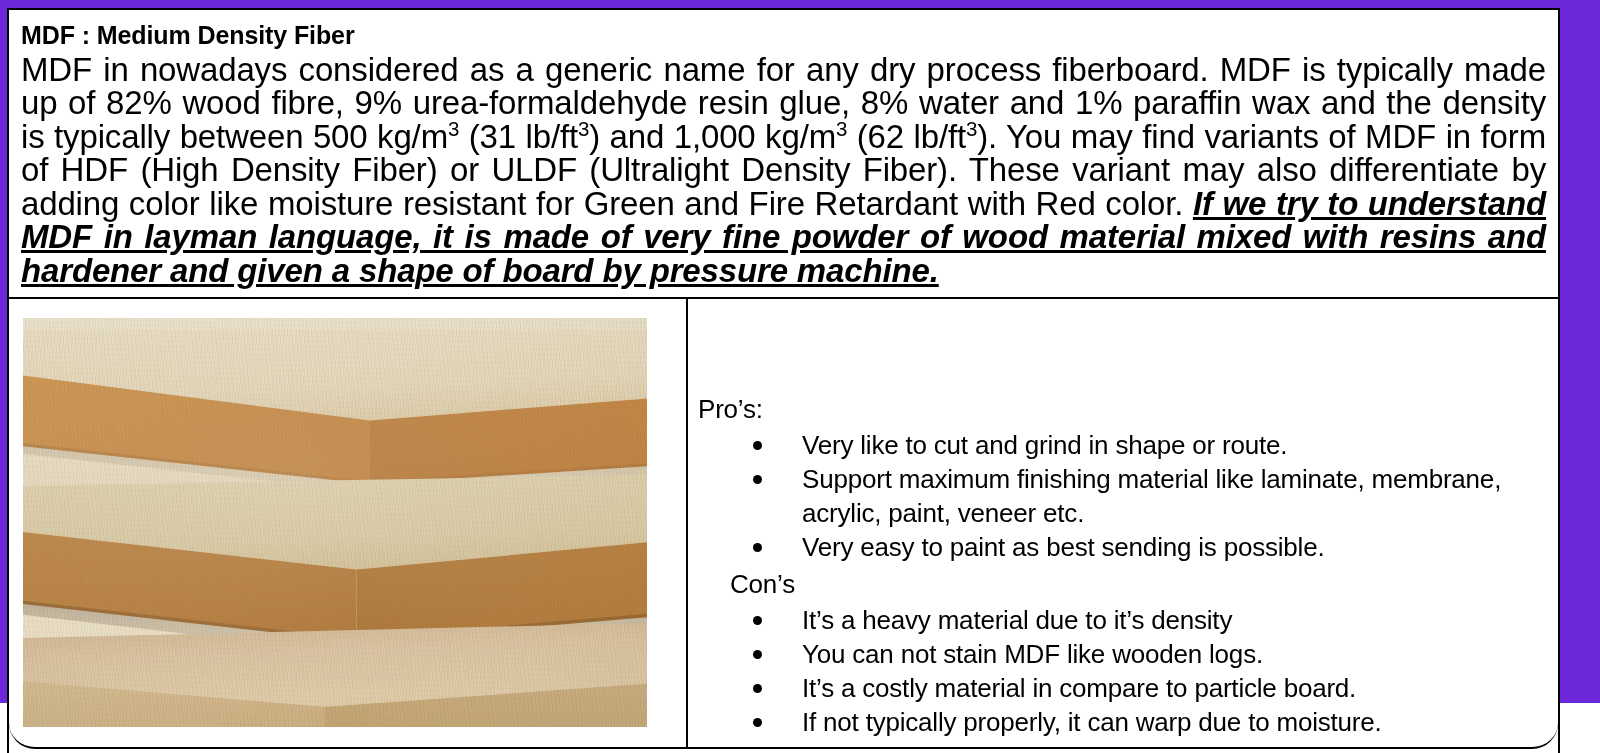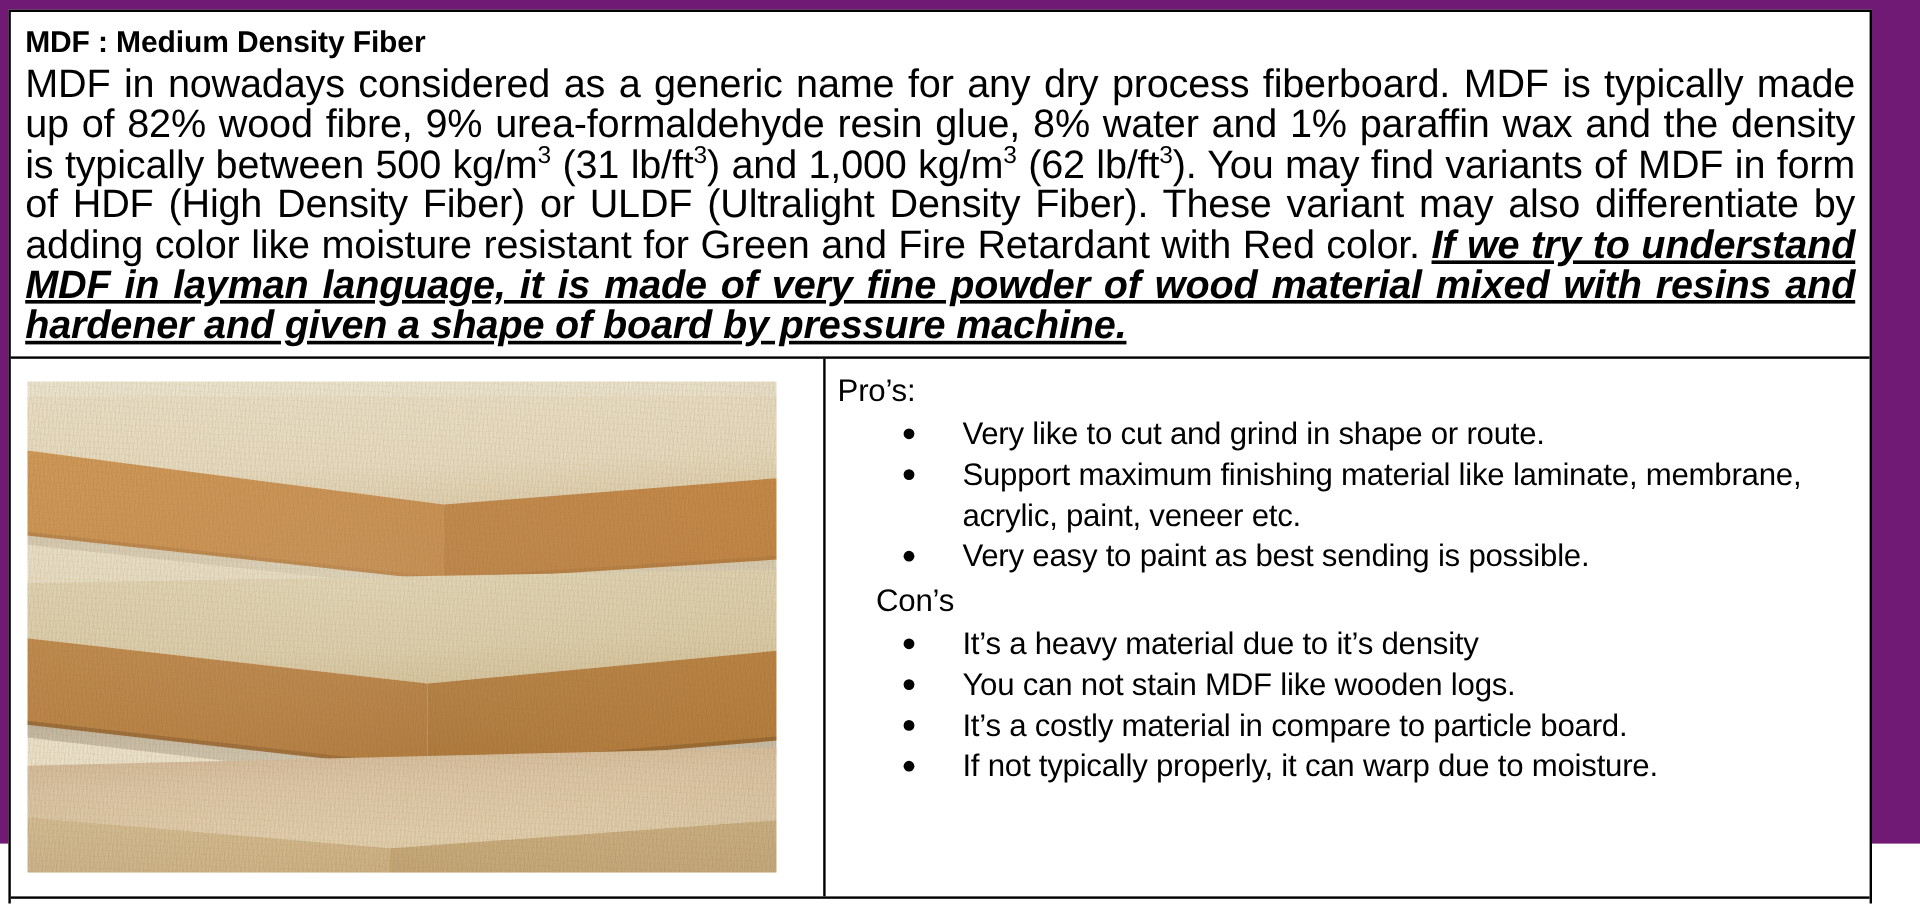--- a/index.html
+++ b/index.html
@@ -13,21 +13,21 @@
     overflow: hidden;
     font-family: "Liberation Sans", sans-serif;
     color: #000000;
     -webkit-font-smoothing: antialiased;
   }
 
   .page {
     position: relative;
     width: 1600px;
     height: 703px;
-    background: #701a75;
+    background: #6d28d9;
   }
 
   
   .doc-table {
     position: absolute;
     left: 7px;
     top: 8px;
     width: 1553px;
     border: 2px solid #000;
     box-sizing: border-box;
@@ -62,22 +62,23 @@
   .emph {
     font-weight: bold;
     font-style: italic;
     text-decoration: underline;
     text-underline-offset: 2px;
   }
 
   
   .content-row {
     display: flex;
-    align-items: flex-start;
+    align-items: flex-end;
     border-bottom: 2px solid #000;
+    border-radius: 26px;
   }
   .image-cell {
     width: 679px;
     box-sizing: border-box;
     border-right: 2px solid #000;
     padding: 19px 0 20px 14px;
     flex: 0 0 679px;
   }
   .list-cell {
     flex: 1 1 auto;

